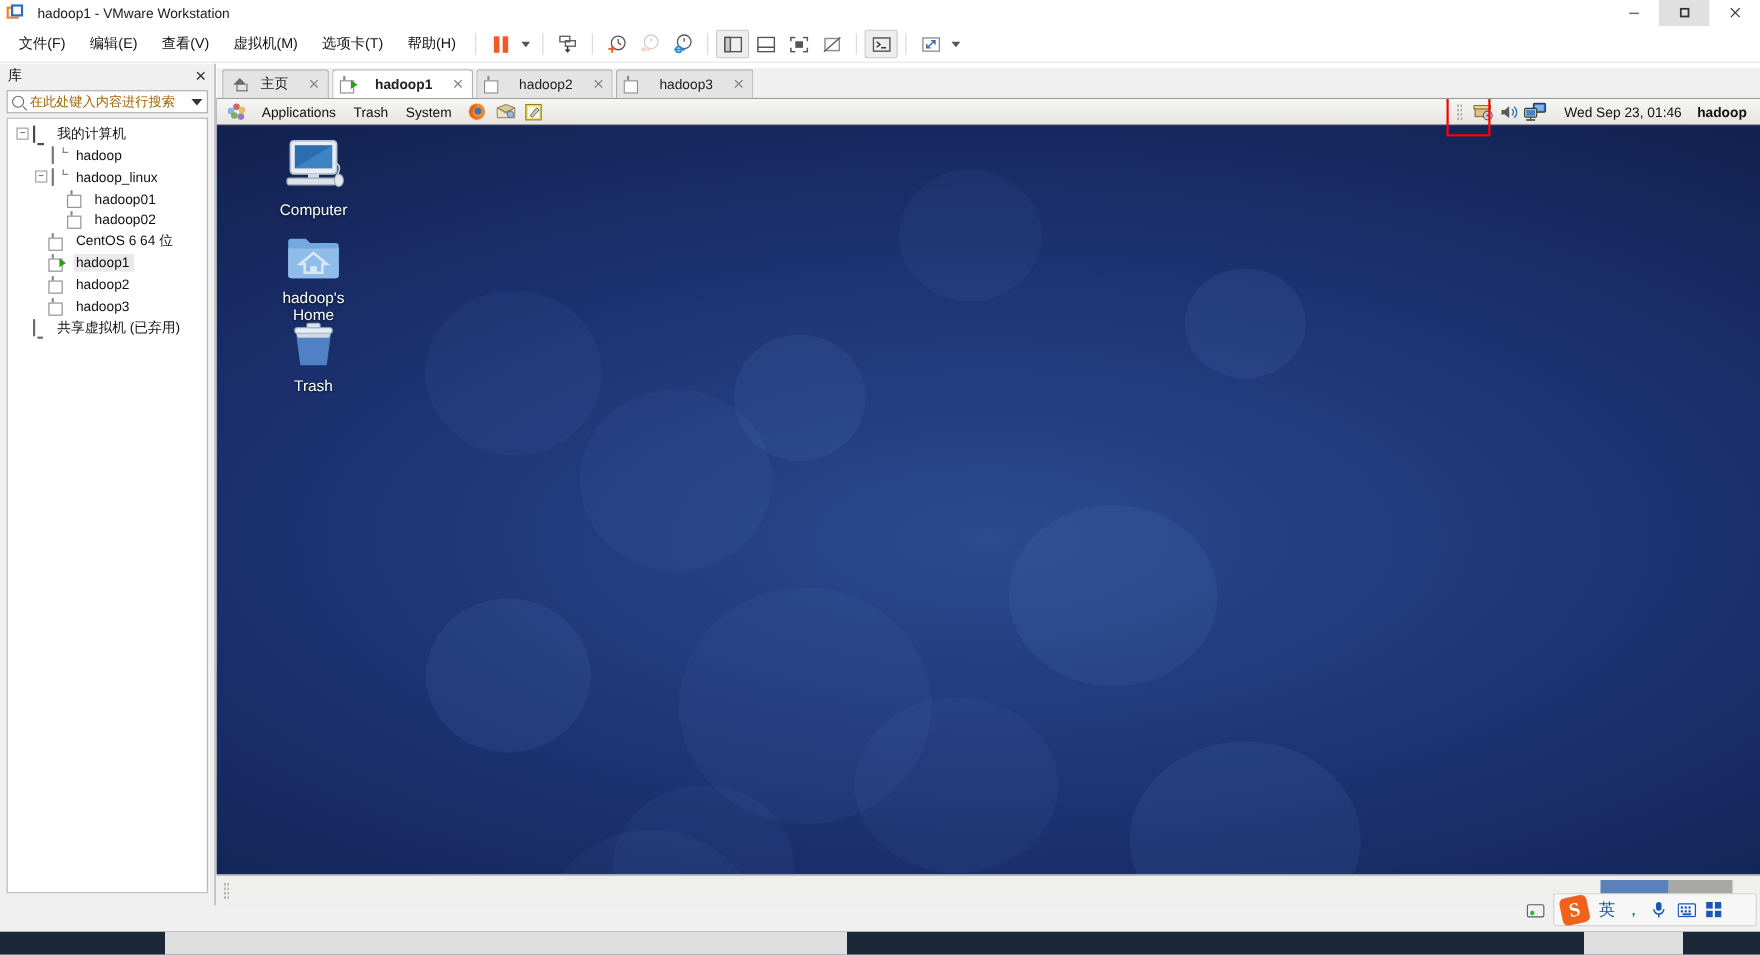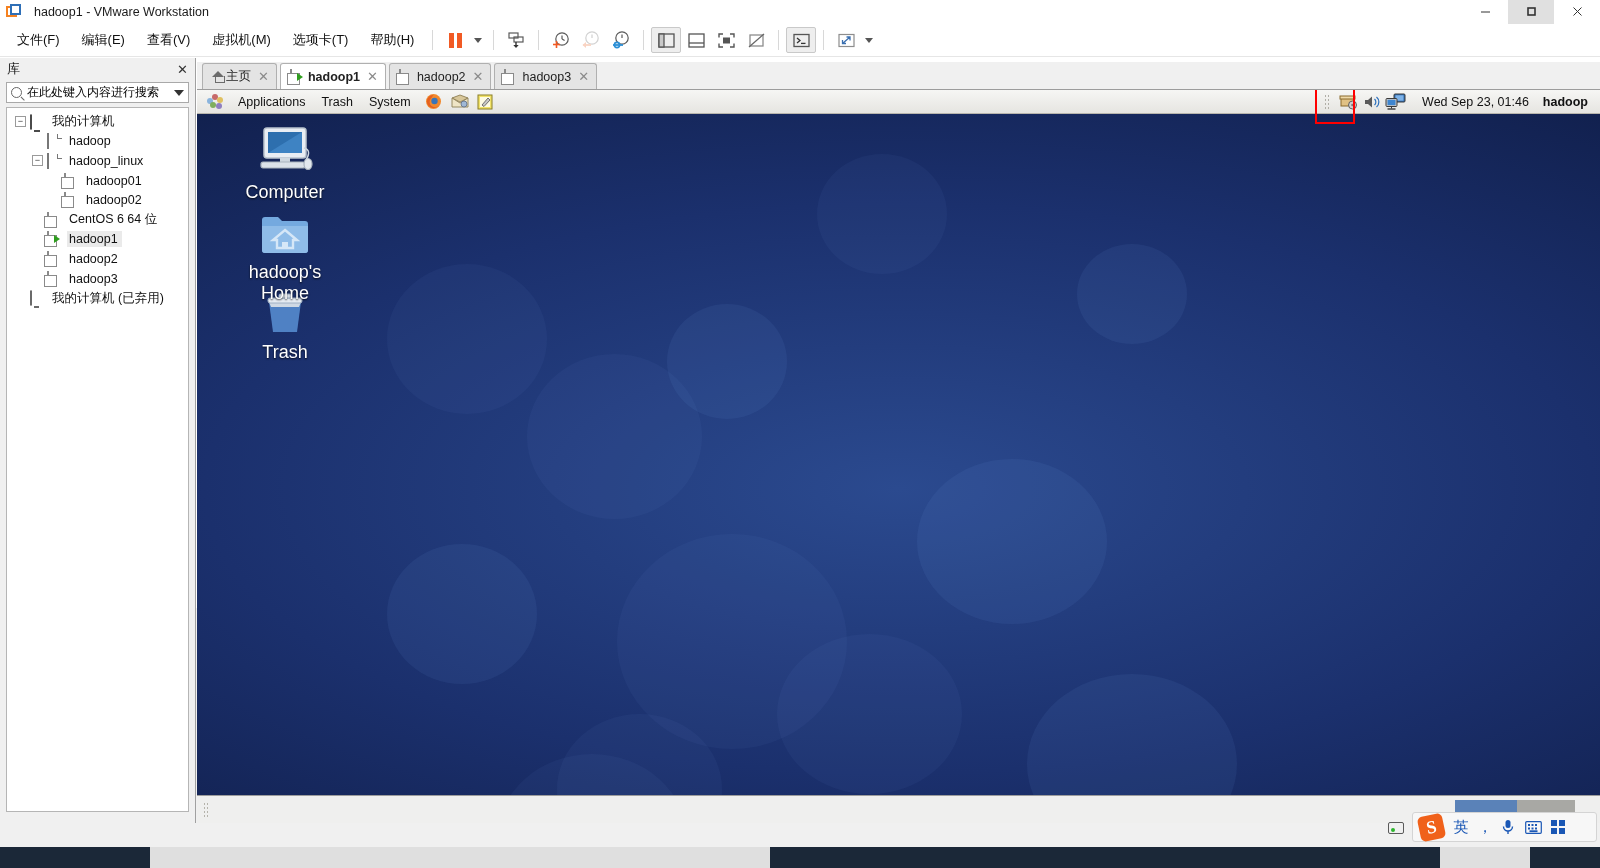--- a/index.html
+++ b/index.html
@@ -53,21 +53,21 @@
   }
   .lib-head { height: 22px; display:flex; align-items:center; padding: 0 7px; }
   .lib-title { font-size: 13px; color: #111; }
   .lib-x { margin-left:auto; font-size: 13px; color:#333; line-height: 1; }
   .searchbox {
     margin: 2px 6px 4px 6px; height: 21px; background:#fff; border:1px solid #a9a9a9;
     display:flex; align-items:center; padding: 0 4px; gap: 5px;
   }
   .searchbox .mag { width:11px;height:11px;border:1.4px solid #666;border-radius:50%; position:relative; flex:none; }
   .searchbox .mag:after { content:""; position:absolute; right:-4px; bottom:-2px; width:5px;height:1.4px;background:#666;transform:rotate(45deg); }
-  .search-ph { font-size: 12px; color: #000000; flex:1; white-space:nowrap; overflow:hidden; }
+  .search-ph { font-size: 12px; color: #a16207; flex:1; white-space:nowrap; overflow:hidden; }
   .search-caret { width:0;height:0;border-left:5px solid transparent;border-right:5px solid transparent;border-top:6px solid #333; }
 
   .tree {
     margin: 0 6px; height: 705px; background:#fff; border:1px solid #b5b5b5;
     padding-top: 4px; overflow: hidden;
   }
   .trow { display:flex; align-items:center; height: 19.6px; font-size: 12.5px; color:#111; white-space:nowrap; }
   .trow.sel .tlabel { background: #eaeaea; }
   .tlabel { padding: 1px 4px 1px 2px; }
   .expander { width: 11px; height: 11px; border: 1px solid #9a9a9a; background:#fff;
@@ -86,21 +86,21 @@
   .ic-shared { width:13px;height:11px;border:1.3px solid #6a6a6a;border-radius:2px;margin-top:1px;}
   .ic-shared:after{content:"";position:absolute;left:4px;bottom:-3px;width:5px;height:2px;background:#6a6a6a;}
 
   
   .tabstrip {
     position: absolute; top: 62px; left: 197px; width: 1403px; height: 28px;
     background: #f0f0f0; display:flex; align-items:flex-end; padding-left: 5px;
     border-bottom: 1px solid #9c9c9c;
   }
   .tab {
-    height: 26px; display:flex; align-items:center; gap:1px; padding: 0 7px 0 9px;
+    height: 26px; display:flex; align-items:center; gap:12px; padding: 0 7px 0 9px;
     border: 1px solid #b0b0b0; border-bottom: none; background: #e4e4e4;
     font-size: 12.5px; color:#222; margin-right: 3px; border-radius: 3px 3px 0 0;
   }
   .tab.active { background: #ffffff; font-weight: bold; }
   .tab .tx { color:#8a8a8a; font-size: 13px; margin-left: 6px; }
   .tab .home { width:13px;height:11px; position:relative; }
   .tab .home:before{content:"";position:absolute;left:0;top:0;border-left:6.5px solid transparent;border-right:6.5px solid transparent;border-bottom:6px solid #6b6b6b;}
   .tab .home:after{content:"";position:absolute;left:2.5px;top:5px;width:8px;height:6px;border:1.3px solid #6b6b6b;border-top:none;}
 
   
@@ -127,21 +127,21 @@
   .guser { font-size:12.5px; font-weight:bold; padding-right: 12px; white-space:nowrap; color:#111;}
   .net-hl { position:absolute; left: 1118px; top: -12px; width: 40px; height: 46px;
             border: 2px solid #ff0000; z-index: 6; pointer-events:none; }
 
   .wall { position:absolute; top:24px; left:0; right:0; bottom:0;
           background: radial-gradient(ellipse 130% 110% at 50% 55%, #2b4a8f 0%, #1b306d 38%, #0e1b44 72%, #060d24 100%); }
   .bub { position:absolute; border-radius:50%; background: rgba(120,165,235,0.055); }
   .bub.r { background: rgba(120,165,235,0.085); }
 
   .dicon { position:absolute; width: 96px; text-align:center; color:#fff;
-           font-size: 18px; text-shadow: 0 1px 2px rgba(0,0,0,.8); }
+           font-size: 14px; text-shadow: 0 1px 2px rgba(0,0,0,.8); }
   .dicon .glyph { height: 52px; display:flex; align-items:flex-end; justify-content:center; margin-bottom: 5px; }
   .dlabel { display:inline-block; padding: 1px 3px; }
 
   
   .vmbottom {
     position:absolute; top: 795px; left: 197px; width: 1403px; height: 28px;
     background: #efefee; border-top: 1px solid #9c9c9c;
   }
   .vmbottom .grip { position:absolute; left:6px; top:6px; width:6px;height:16px;
     background-image: radial-gradient(#b5b3ab 40%, transparent 41%); background-size:3px 4px;}
@@ -375,21 +375,21 @@
         <div class="trow">
           <span style="width:25px;flex:none"></span>
           <span class="exp-ph"></span>
           <span class="ic"><span class="ic-vm"></span></span>
           <span class="tlabel">hadoop3</span>
         </div>
         <div class="trow">
           <span style="width:8px;flex:none"></span>
           <span class="exp-ph"></span>
           <span class="ic"><span class="ic-shared"></span></span>
-          <span class="tlabel">我的计算机 (已弃用)</span>
+          <span class="tlabel">共享虚拟机 (已弃用)</span>
         </div>
       </div>
   </div>
 
   <div class="tabstrip" id="tabstrip">
       <div class="tab">
         <span class="home"></span>
         <span>主页</span>
         <span class="tx">✕</span>
       </div>

